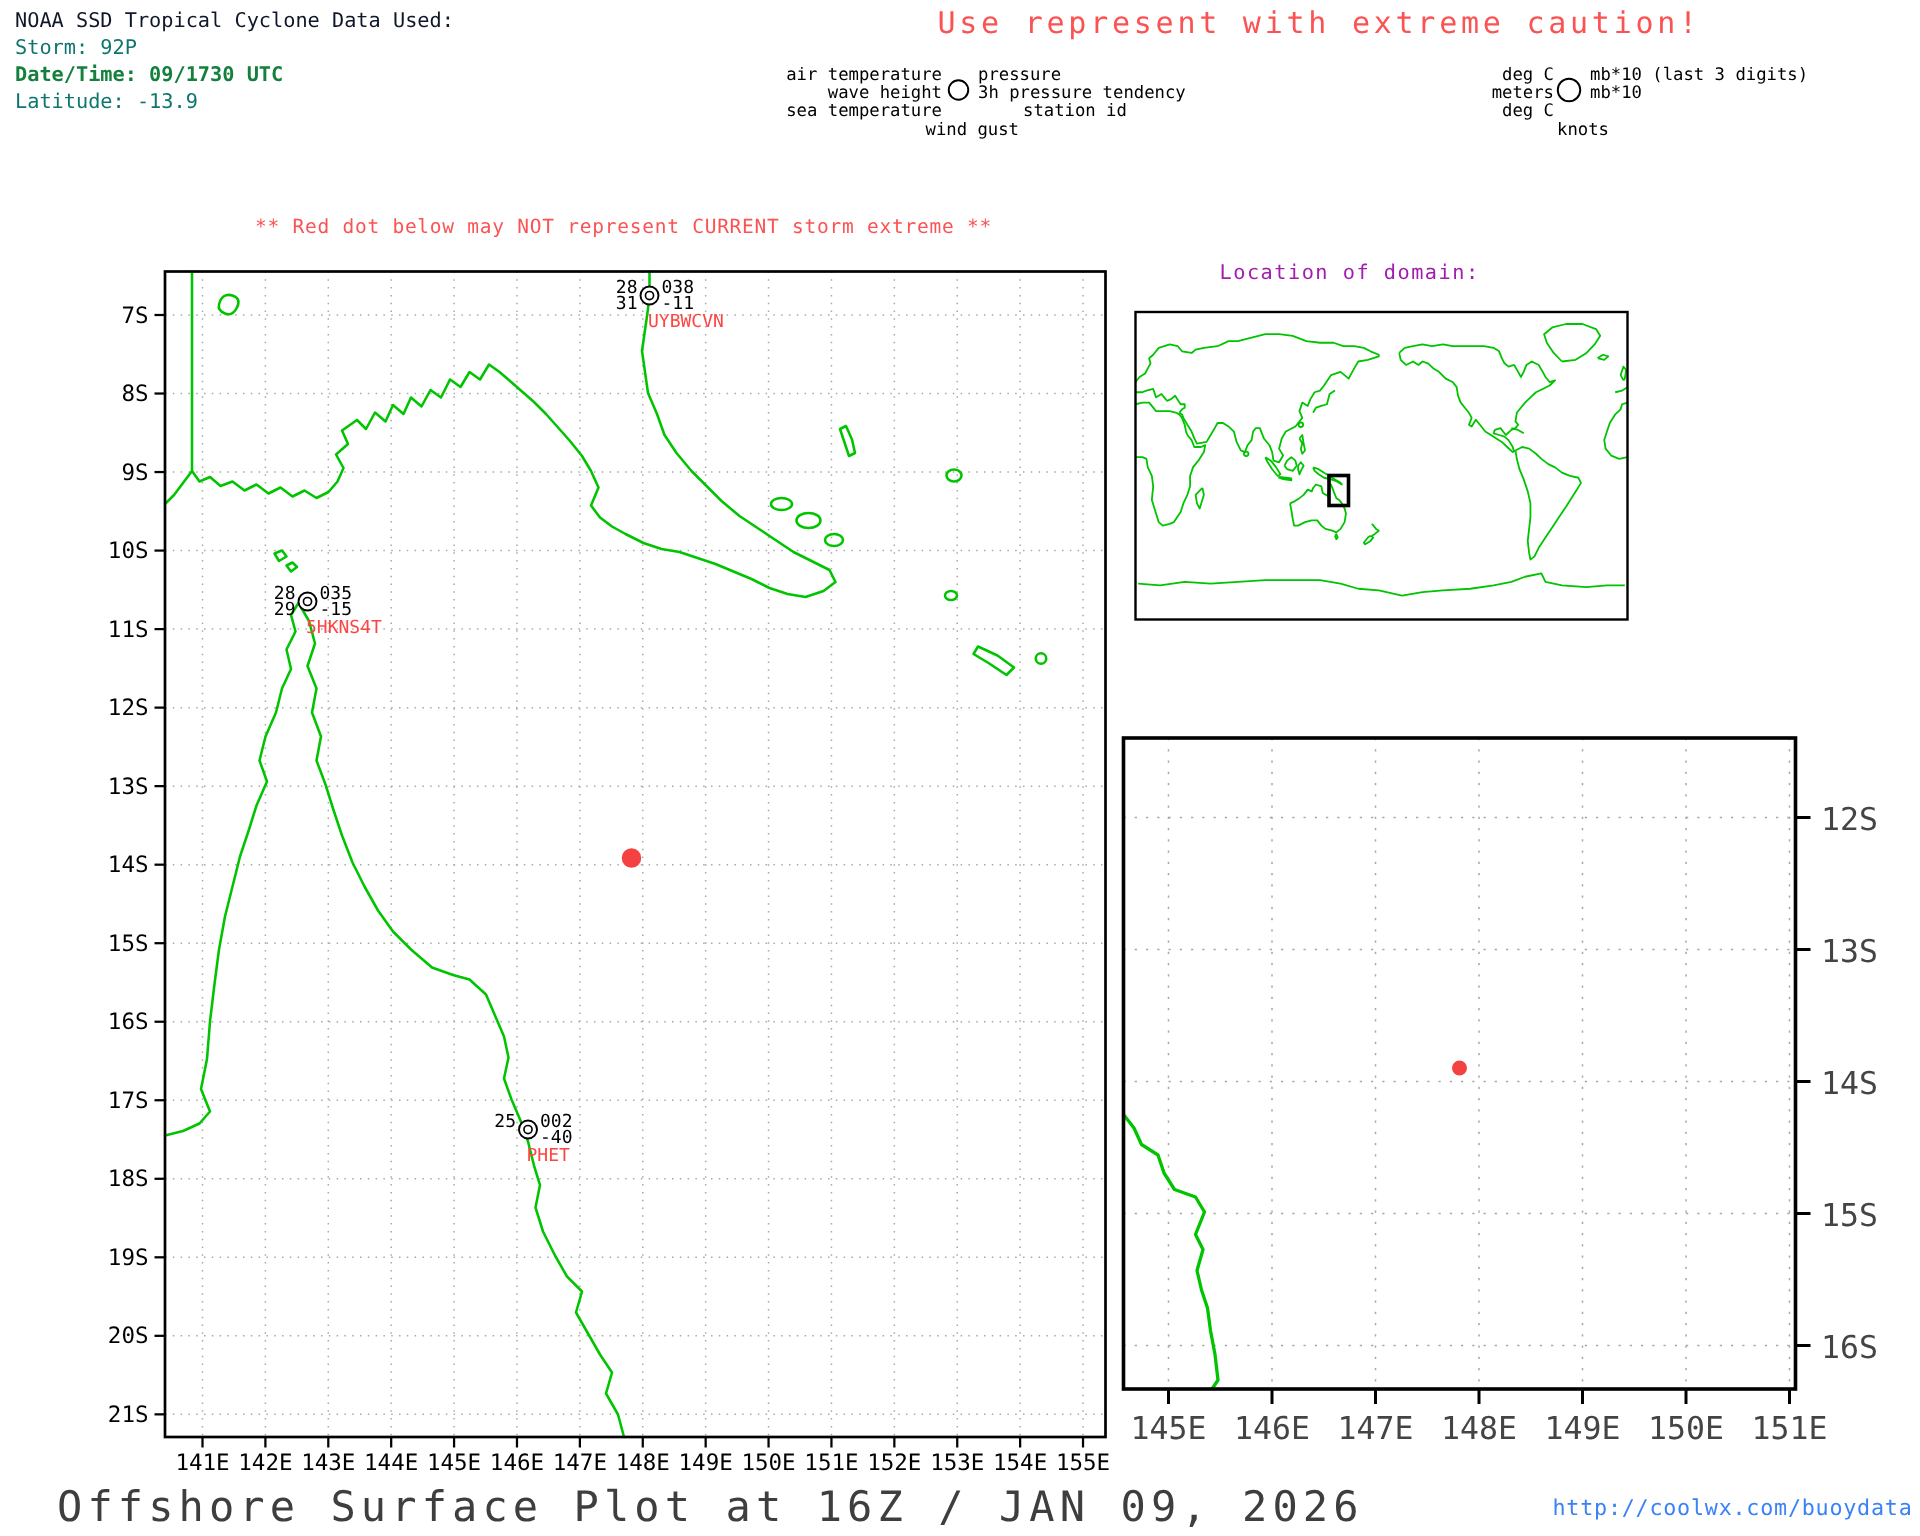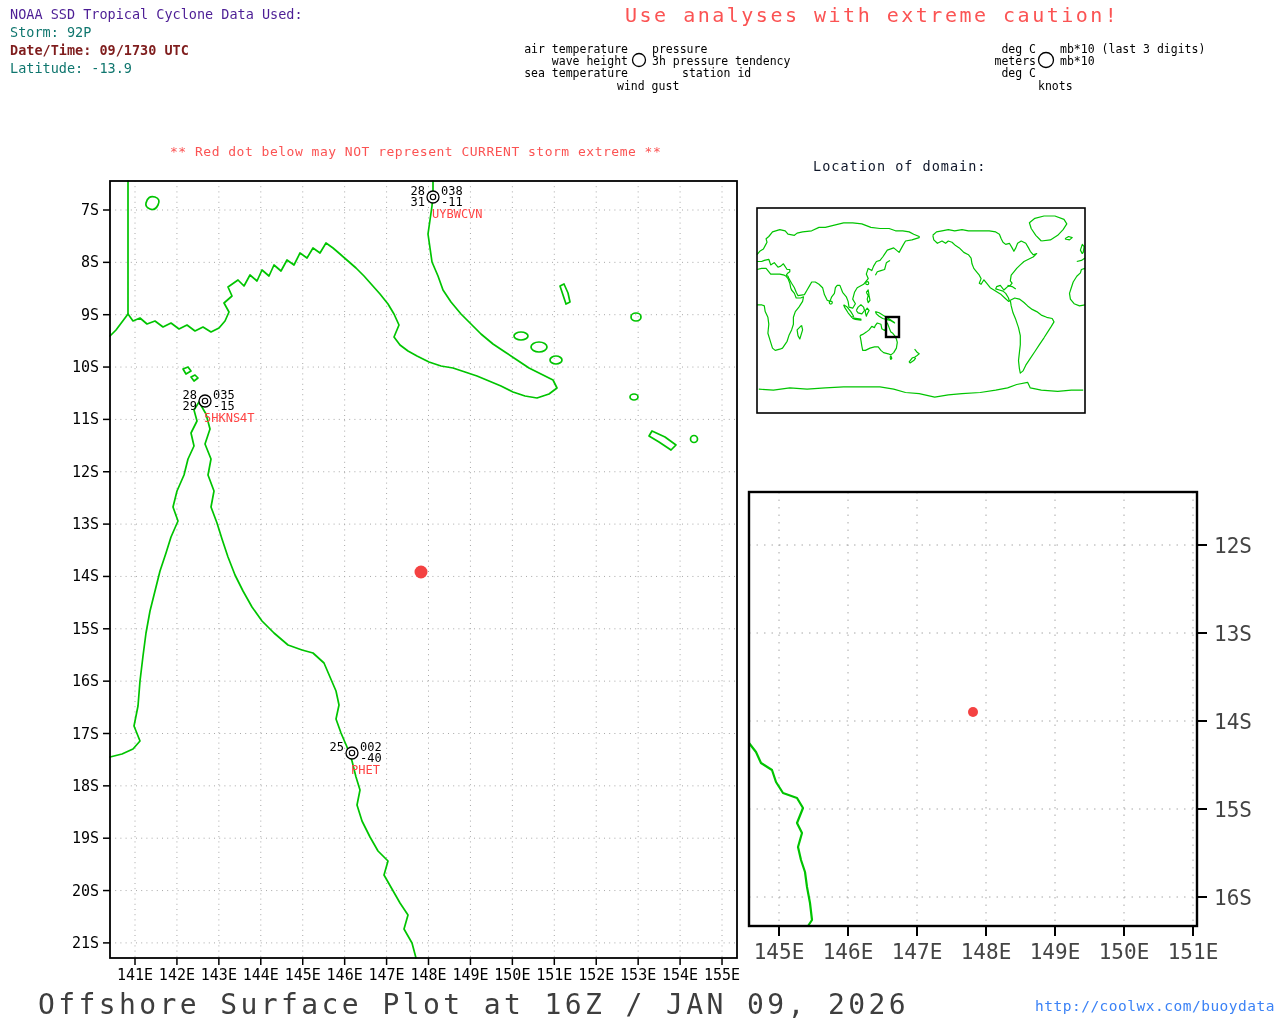--- a/index.html
+++ b/index.html
@@ -1,50 +1,50 @@
 <!DOCTYPE html>
 <html><head>
 <meta charset="utf-8">
 <style>
   html,body{margin:0;padding:0;background:#fff;}
   #app{position:relative;width:1280px;height:1024px;background:#fff;overflow:hidden;
        font-family:"DejaVu Sans Mono","Liberation Mono",monospace;}
   .hdr{position:absolute;left:10px;top:5px;font-size:13.5px;line-height:18px;white-space:nowrap;}
-  .red{color:#4c1d95;}
-  .redb{color:#7f1d1d;font-weight:700;}
+  .red{color:#0f172a;}
+  .redb{color:#15803d;font-weight:700;}
   .blk{color:#0f766e;}
   .caution{position:absolute;left:625px;top:3px;font-size:20px;letter-spacing:2.5px;
            color:#fb5353;white-space:nowrap;}
   .lg{position:absolute;font-size:11.5px;color:#000;white-space:nowrap;}
   .lg.r{transform:translateX(-100%);}
   .circ{position:absolute;}
   .warning{position:absolute;left:170px;top:144px;font-size:13px;letter-spacing:0.5px;
            color:#fb5353;white-space:nowrap;}
-  .wtitle{position:absolute;left:813px;top:158px;font-size:13.5px;letter-spacing:1px;
-          color:#0f172a;white-space:nowrap;}
+  .wtitle{position:absolute;left:813px;top:174px;font-size:13.5px;letter-spacing:1px;
+          color:#a21caf;white-space:nowrap;}
   #plot-svg{position:absolute;left:0;top:0;}
   #plot-svg text{font-family:"DejaVu Sans Mono","Liberation Mono",monospace;}
   .ftitle{position:absolute;left:10px;top:988px;font-size:28px;letter-spacing:3.4px;
           color:#3e3e3e;white-space:nowrap;font-weight:400;margin-left:28px;}
   .furl{position:absolute;right:5px;top:998px;font-size:14.5px;letter-spacing:0.5px;
         color:#3b82f6;white-space:nowrap;}
 </style>
 </head>
 <body>
 
 <div id="app">
 
   <div class="hdr">
     <div class="red">NOAA SSD Tropical Cyclone Data Used:</div>
     <div class="blk">Storm: 92P</div>
     <div class="redb">Date/Time: 09/1730 UTC</div>
     <div class="blk">Latitude: -13.9</div>
   </div>
 
-  <div class="caution">Use analyses with extreme caution!</div>
+  <div class="caution">Use represent with extreme caution!</div>
 
   <div class="lg r" style="left:628px;top:42px">air temperature</div>
   <div class="lg r" style="left:628px;top:54px">wave height</div>
   <div class="lg r" style="left:628px;top:66px">sea temperature</div>
   <div class="lg" style="left:617px;top:79px">wind gust</div>
   <span class="circ" style="left:631px;top:52px">
     <svg width="16" height="16">
         <circle cx="8" cy="8" r="6.5" fill="none" stroke="#000" stroke-width="1.3"></circle>
       </svg>
   </span>

